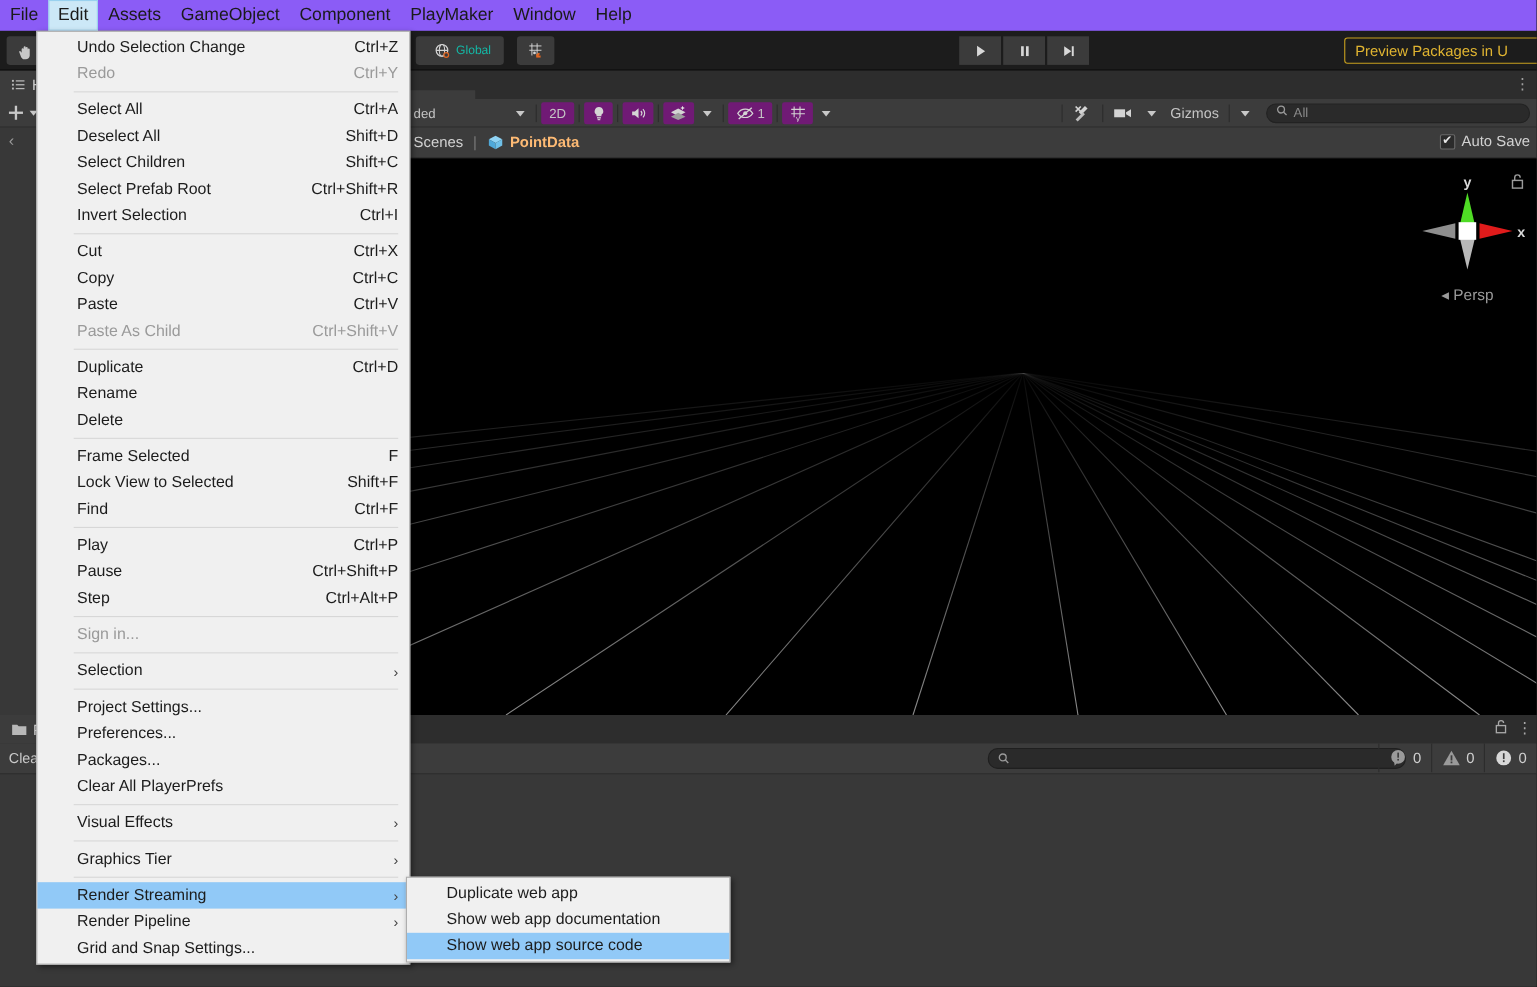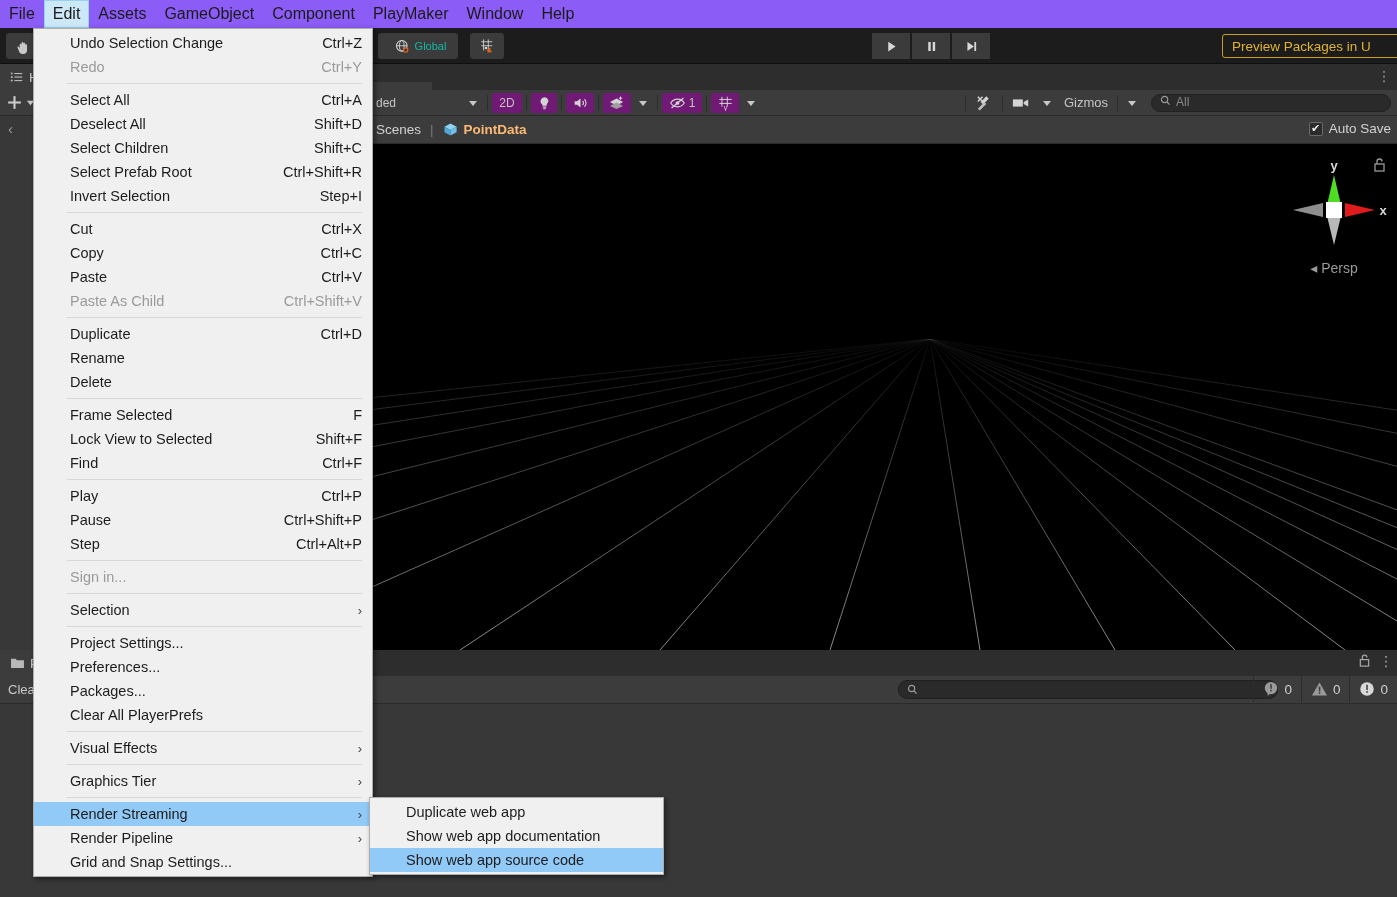--- a/index.html
+++ b/index.html
@@ -644,21 +644,21 @@
       <div class="mi">
         <span class="label">Select Children</span>
         <span class="accel">Shift+C</span>
       </div>
       <div class="mi">
         <span class="label">Select Prefab Root</span>
         <span class="accel">Ctrl+Shift+R</span>
       </div>
       <div class="mi">
         <span class="label">Invert Selection</span>
-        <span class="accel">Step+I</span>
+        <span class="accel">Ctrl+I</span>
       </div>
       <div class="sep"></div>
       <div class="mi">
         <span class="label">Cut</span>
         <span class="accel">Ctrl+X</span>
       </div>
       <div class="mi">
         <span class="label">Copy</span>
         <span class="accel">Ctrl+C</span>
       </div>

